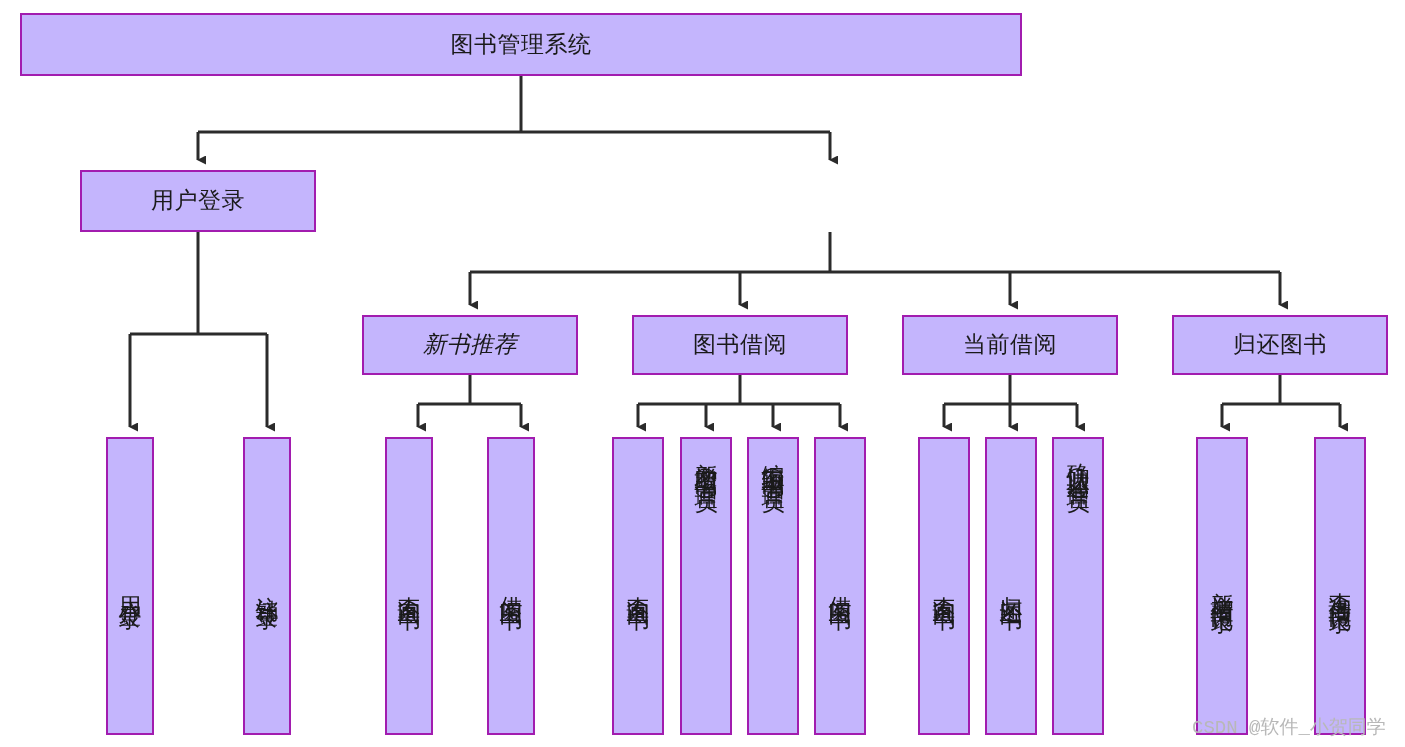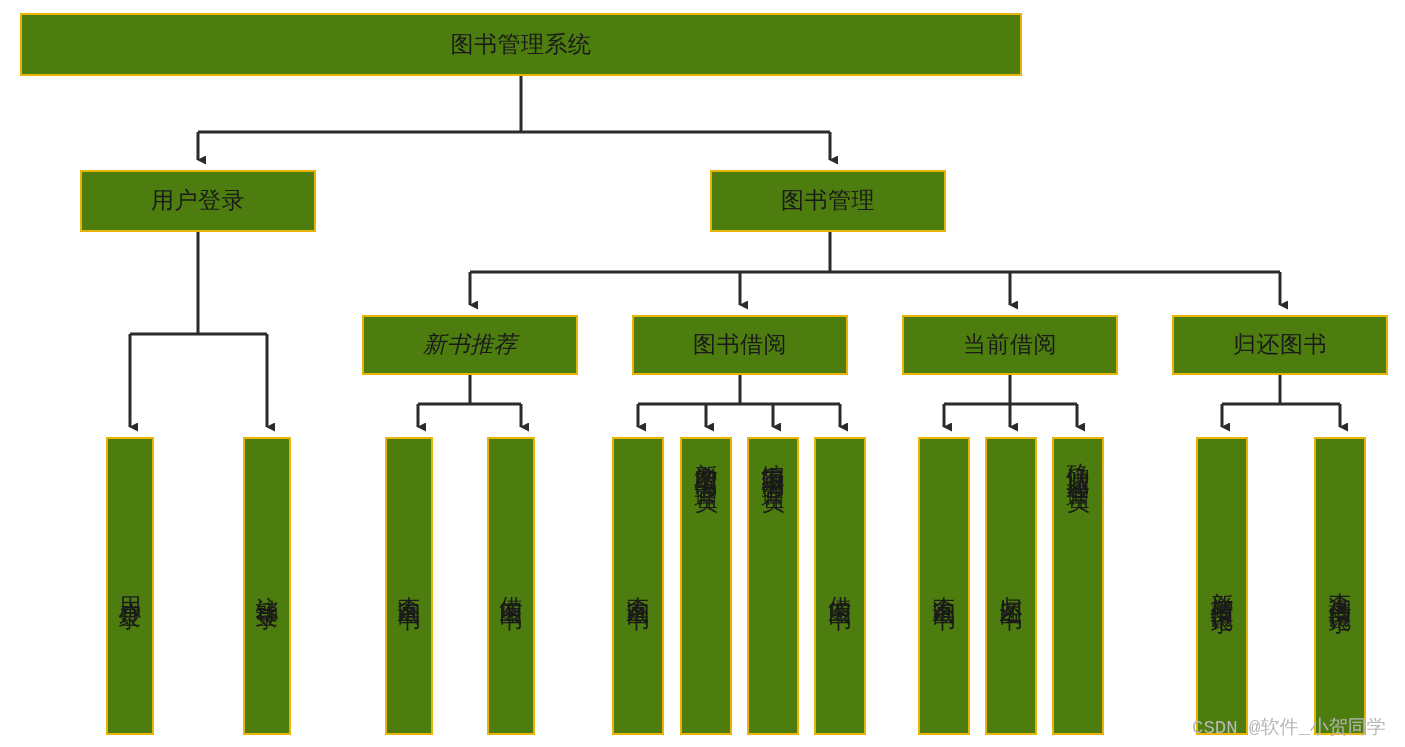--- a/index.html
+++ b/index.html
@@ -22,22 +22,22 @@
     position: absolute;
     left: 0;
     top: 0;
     width: 1405px;
     height: 747px;
     pointer-events: none;
   }
   .node {
     position: absolute;
     box-sizing: border-box;
-    border: 2px solid #eab308;
-    background: #4d7c0f;
+    border: 2px solid #a21caf;
+    background: #c4b5fd;
     display: flex;
     align-items: center;
     justify-content: center;
     color: #1a1a1a;
   }
   .node-label {
     text-align: center;
     line-height: 1.18;
     white-space: pre;
   }
@@ -131,23 +131,20 @@
   </svg>
 
   <div class="node horiz title" style="left:20px; top:13px; width:1002px; height:63px;">
     <span class="node-label">图书管理系统</span>
   </div>
 
   <div class="node horiz" style="left:80px; top:170px; width:236px; height:62px;">
     <span class="node-label">用户登录</span>
   </div>
 
-  <div class="node horiz" style="left:710px; top:170px; width:236px; height:62px;">
-    <span class="node-label">图书管理</span>
-  </div>
 
   <div class="node horiz" style="left:362px; top:315px; width:216px; height:60px;font-style:italic;">
     <span class="node-label">新书推荐</span>
   </div>
 
   <div class="node horiz" style="left:902px; top:315px; width:216px; height:60px;">
     <span class="node-label">当前借阅</span>
   </div>
 
   <div class="node horiz" style="left:632px; top:315px; width:216px; height:60px;">

